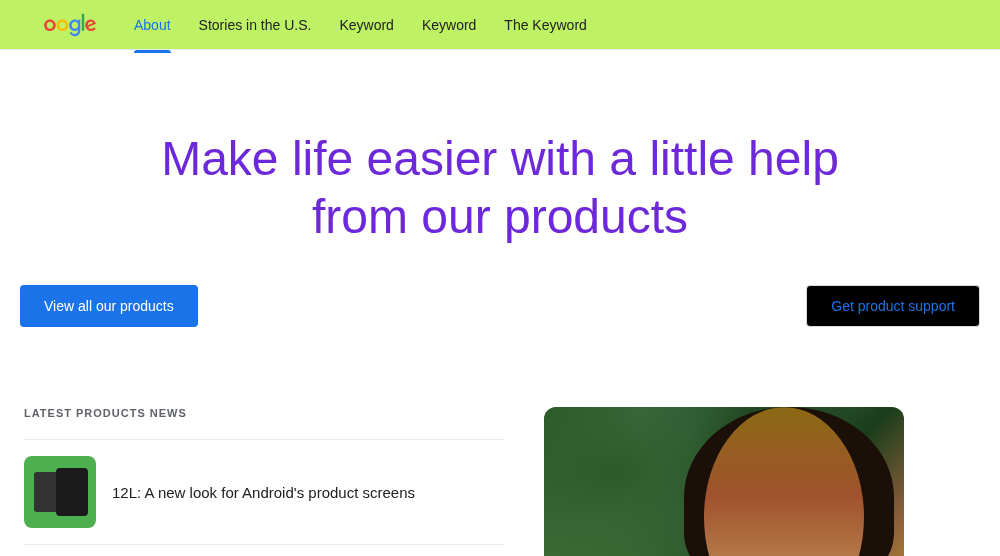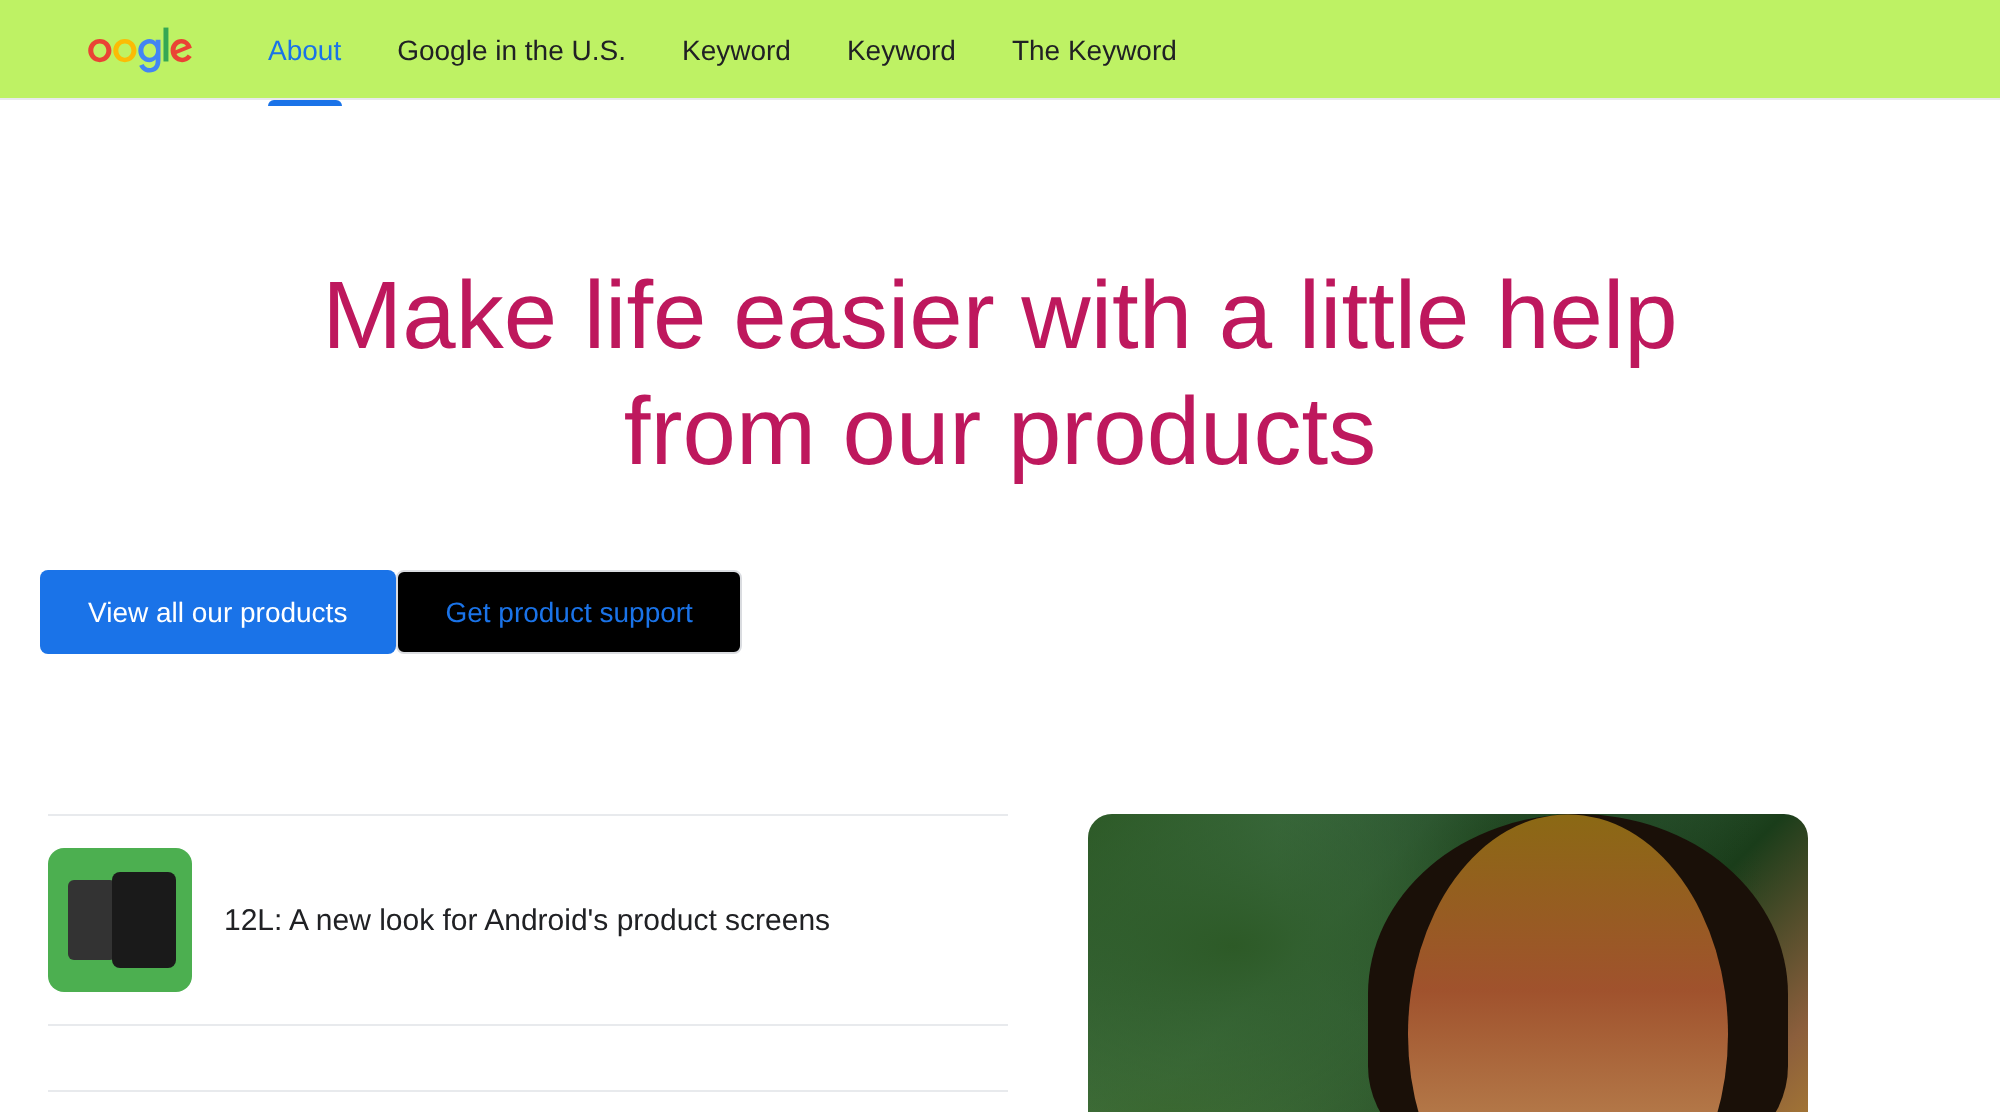--- a/index.html
+++ b/index.html
@@ -80,28 +80,28 @@
     
     .hero {
       text-align: center;
       padding: 80px 20px 60px;
     }
 
     .hero h1 {
       font-size: 48px;
       font-weight: 400;
       line-height: 1.2;
-      color: #be185d;
+      color: #6d28d9;
       max-width: 700px;
       margin: 0 auto 40px;
     }
 
     .hero-buttons {
       display: flex;
-      justify-content: flex-start;
+      justify-content: space-between;
       flex-wrap: wrap;
     }
 
     .btn-primary {
       background: #1a73e8;
       color: #fff;
       border: none;
       padding: 12px 24px;
       border-radius: 4px;
       font-size: 14px;
@@ -265,21 +265,21 @@
       <path fill="#EA4335" d="M262.02 54.48l7.56 5.04c-2.44 3.61-8.32 9.83-18.48 9.83-12.6 0-22.01-9.74-22.01-22.18 0-13.19 9.49-22.18 20.92-22.18 11.51 0 17.14 9.16 18.98 14.11l1.01 2.52-29.65 12.28c2.27 4.45 5.8 6.72 10.75 6.72 4.96 0 8.4-2.44 10.92-6.14zm-23.27-7.98l19.82-8.23c-1.09-2.77-4.37-4.7-8.23-4.7-4.95 0-11.84 4.37-11.59 12.93z"></path>
       <path fill="#4285F4" d="M35.29 41.41V32h31.帽 c.31 1.64.47 3.58.47 5.68 0 7.06-1.93 15.79-8.15 22.01-6.05 6.3-13.78 9.66-24.03 9.66C16.32 69.35.36 53.89.36 35.29.36 16.69 16.32 1.23 34.83 1.23c10.5 0 17.98 4.12 23.6 9.49l-6.64 6.64c-4.03-3.78-9.49-6.72-16.97-6.72-13.86 0-24.7 11.17-24.7 25.03 0 13.86 10.84 25.03 24.7 25.03 8.99 0 14.11-3.61 17.39-6.89 2.66-2.66 4.41-6.46 5.1-11.65z"></path>
     </svg>
   </div>
 
   <ul class="nav-links">
     <li class="active">
       <a href="#">About</a>
     </li>
     <li>
-      <a href="#">Google in the U.S.</a>
+      <a href="#">Stories in the U.S.</a>
     </li>
     <li>
       <a href="#">Keyword</a>
     </li>
     <li>
       <a href="#">Keyword</a>
     </li>
     <li>
       <a href="#">The Keyword</a>
     </li>
@@ -289,20 +289,21 @@
 <section class="hero">
   <h1>Make life easier with a little help from our products</h1>
   <div class="hero-buttons">
     <button class="btn-primary">View all our products</button>
     <button class="btn-secondary">Get product support</button>
   </div>
 </section>
 
 <section class="latest-section">
   <div class="news-column">
+    <div class="news-label">LATEST PRODUCTS NEWS</div>
     <div class="news-items">
 
       <div class="news-item">
         <div class="news-thumb-android">
           <div class="android-device2"></div>
           <div class="android-device"></div>
         </div>
         <div class="news-text">
           <h3>12L: A new look for Android's product screens</h3>
         </div>

